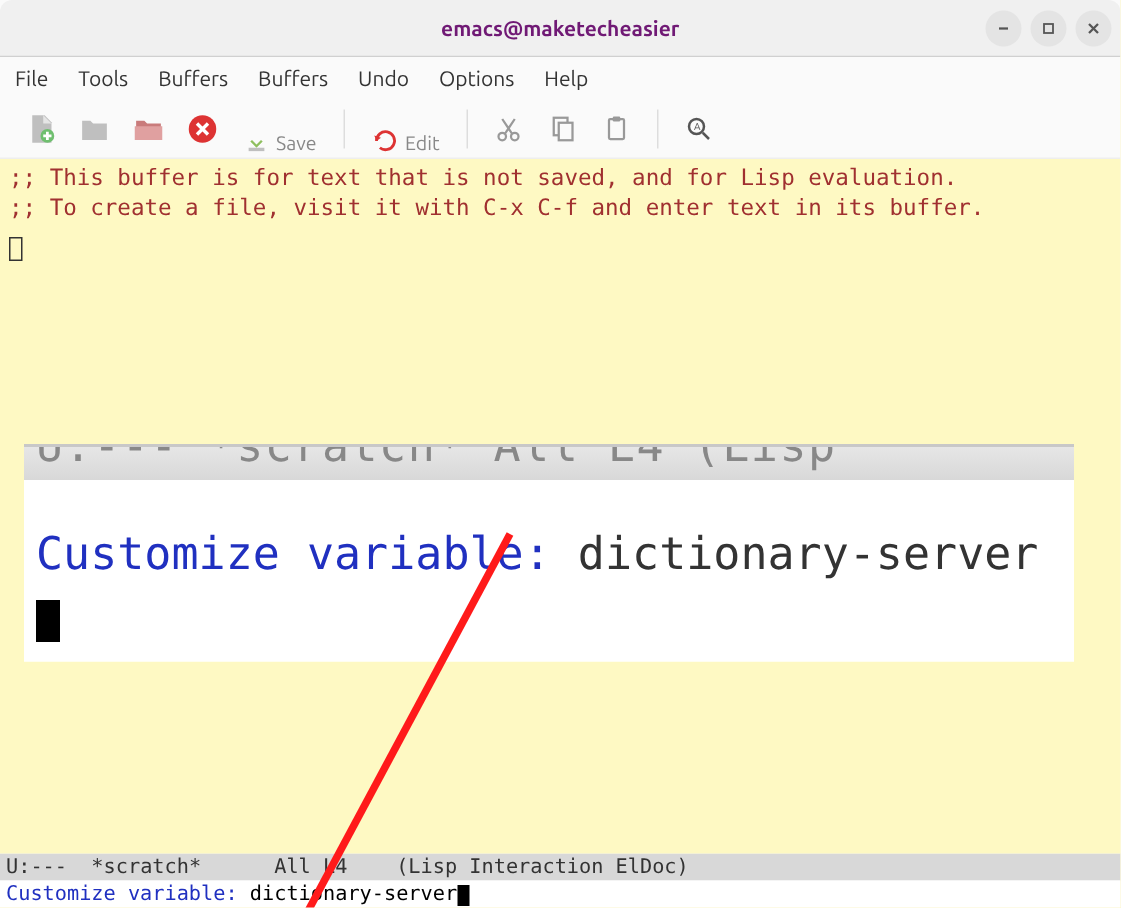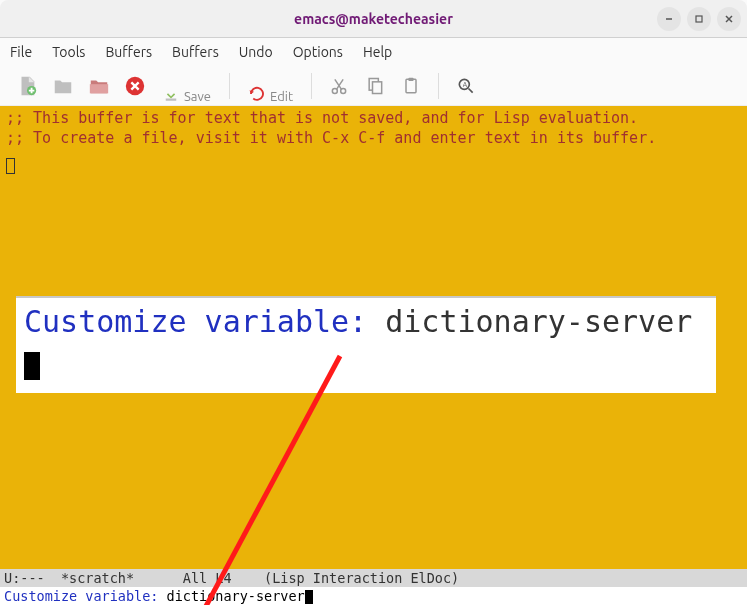--- a/index.html
+++ b/index.html
@@ -84,21 +84,21 @@
       color: #888;
       font-size: 13px;
     }
     .vsep {
       width: 1px;
       height: 26px;
       background: #ddd;
       margin: 0 8px;
     }
     .editor {
-      background: #eab308;
+      background: #fef9c3;
       font-family: "DejaVu Sans Mono", Consolas, monospace;
       font-size: 15px;
       line-height: 1.35;
       padding: 2px 6px;
       height: calc(605px - 38px - 28px - 40px - 18px - 18px);
       position: relative;
       color: #333;
     }
     .comment { color: #a03030; }
     .cursor-box {
@@ -126,20 +126,21 @@
       overflow: hidden;
       line-height: 0px;
       letter-spacing: 1px;
     }
     .zoomed-mini {
       font-family: "DejaVu Sans Mono", Consolas, monospace;
       font-size: 30px;
       color: #333;
       padding: 4px 8px 10px 8px;
       background: #fff;
+      margin-top: 26px;
     }
     .zoomed-prompt { color: #2030c0; }
     .zoomed-cursor {
       display: inline-block;
       width: 16px;
       height: 28px;
       background: #000;
       vertical-align: text-bottom;
     }
     .arrow-svg {
@@ -282,20 +283,21 @@
   </div>
 </div>
 
 <div class="editor">
   <div class="comment">;; This buffer is for text that is not saved, and for Lisp evaluation.</div>
   <div class="comment">;; To create a file, visit it with C-x C-f and enter text in its buffer.</div>
   <div style="height:6px"></div>
   <span class="cursor-box"></span>
 
   <div class="zoomed-overlay">
+    <div class="zoomed-modeline"><span>U.---  *scratch*        All L4      (Lisp</span></div>
     <div class="zoomed-mini">
       <span class="zoomed-prompt">Customize variable: </span><span>dictionary-server</span><span class="zoomed-cursor"></span>
     </div>
   </div>
 
   <svg class="arrow-svg" width="220" height="310">
     <defs>
       <marker id="ah" markerWidth="12" markerHeight="12" refX="2" refY="6" orient="auto">
         <path d="M0,0 L12,6 L0,12 z" fill="#ff1a1a"></path>
       </marker>

